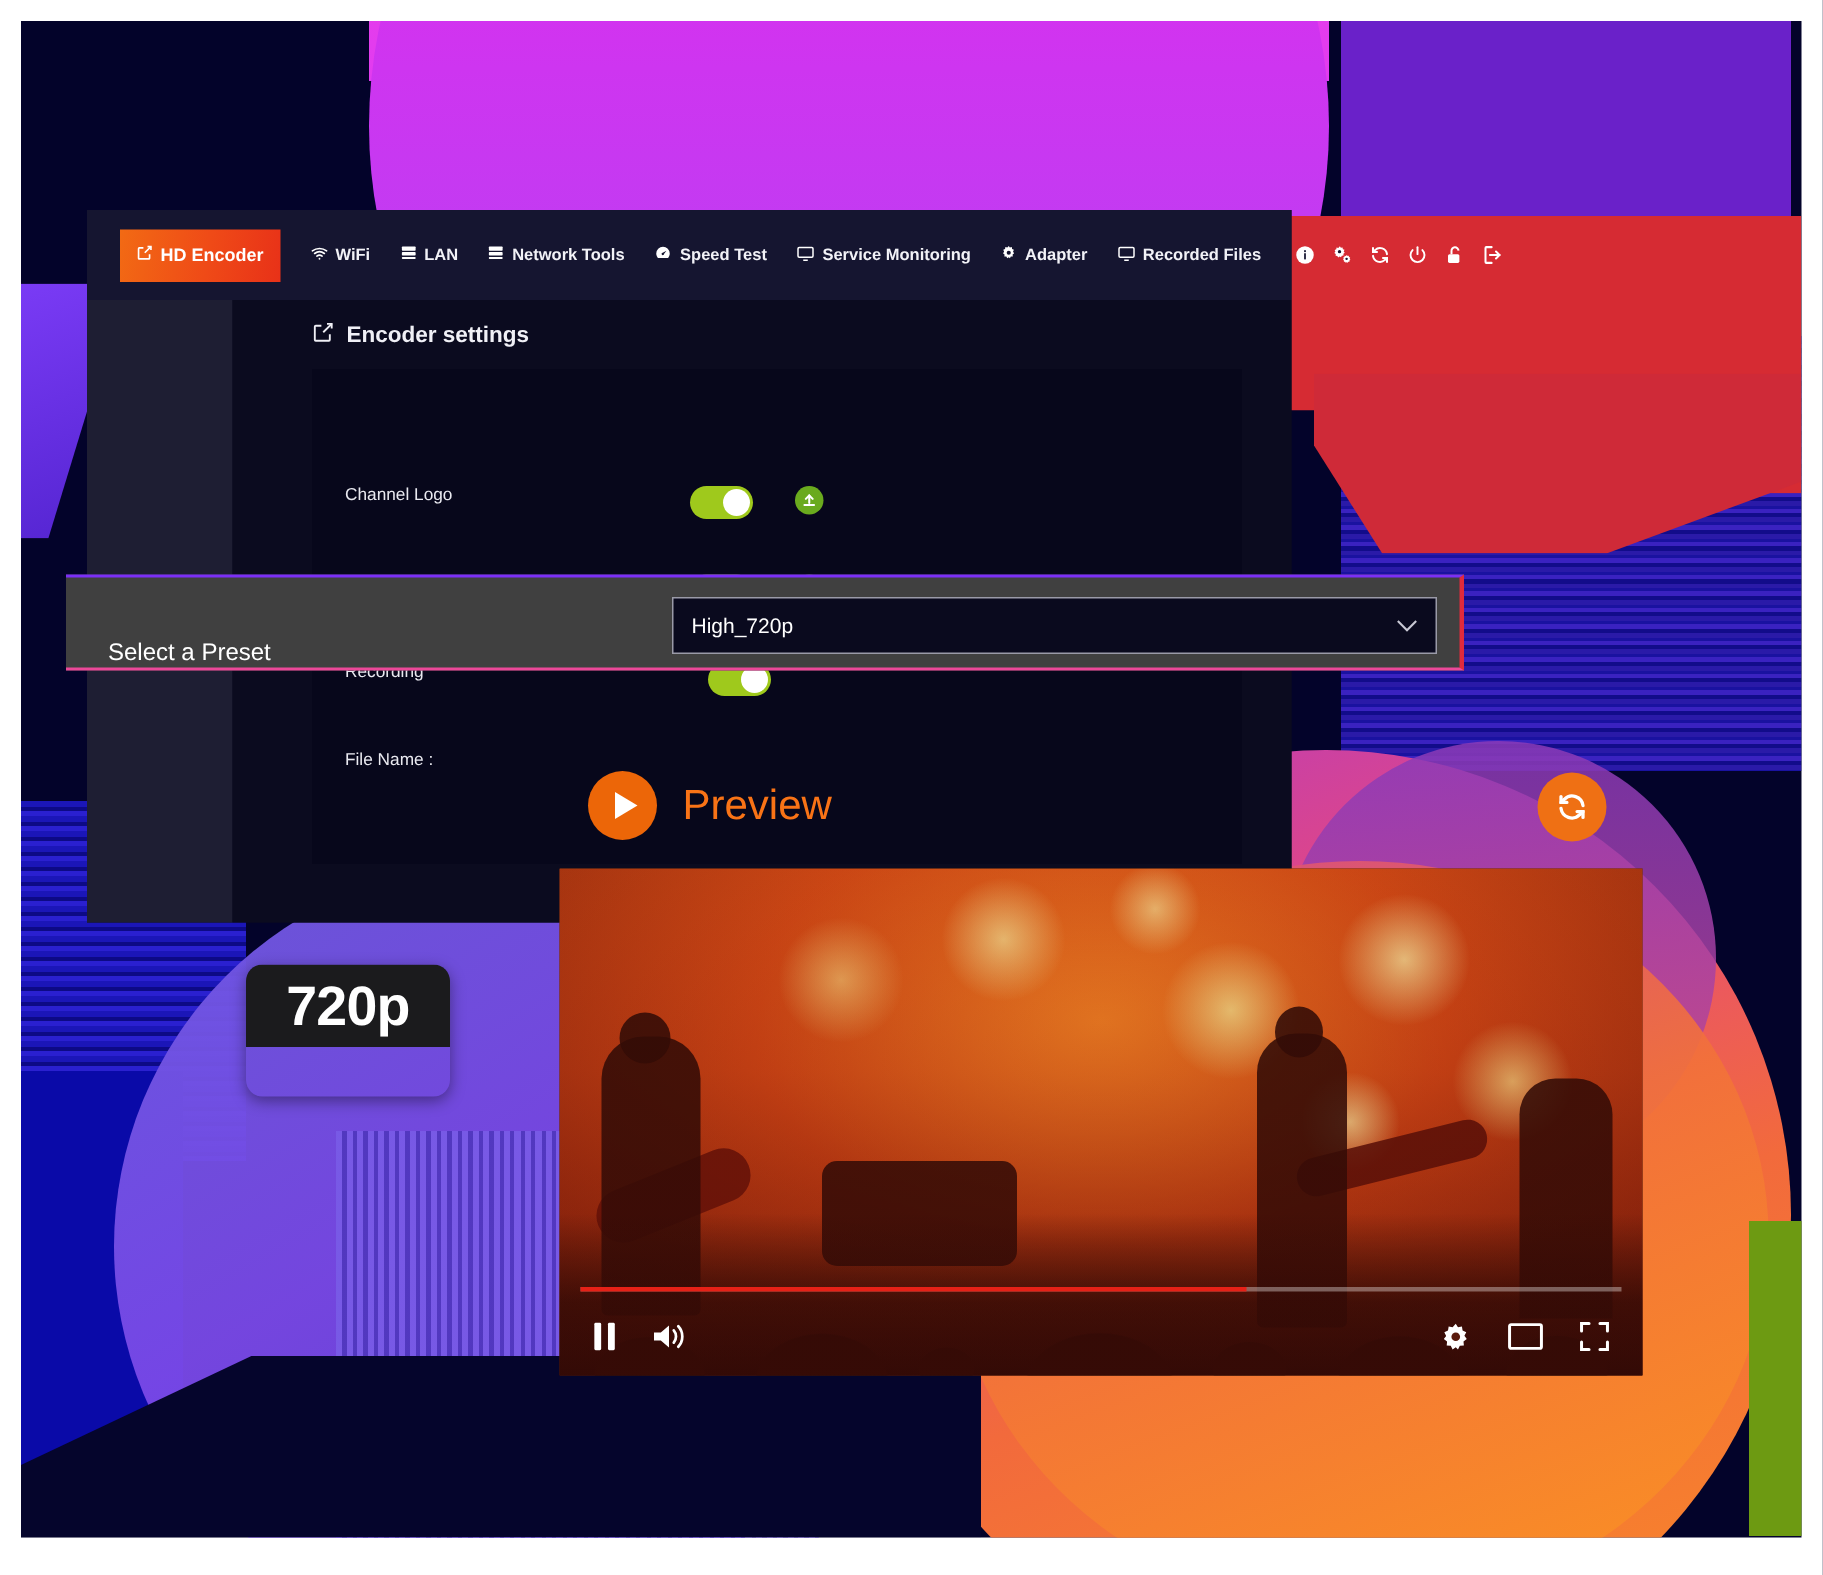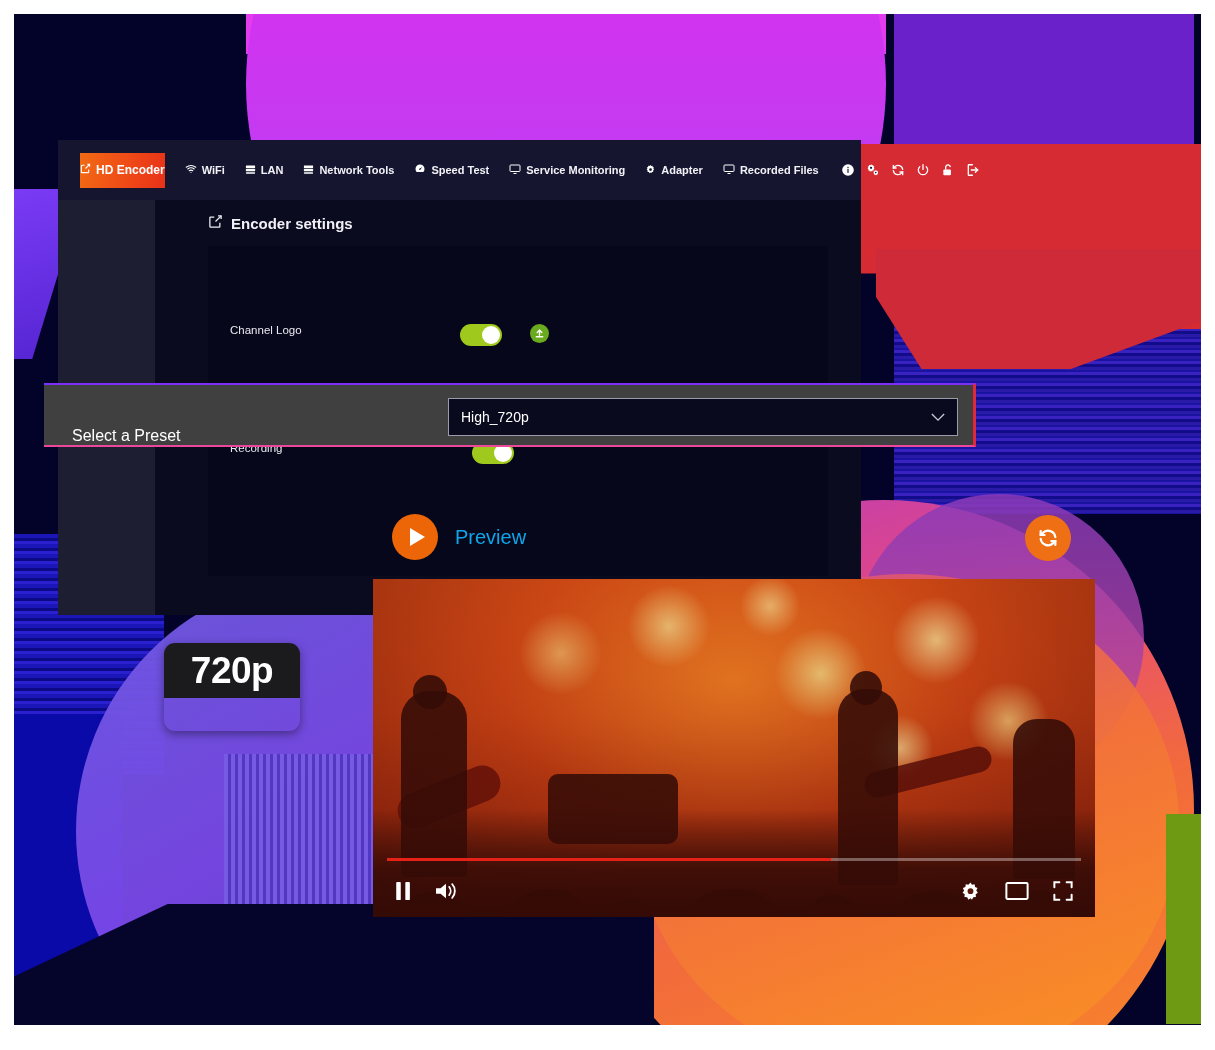--- a/index.html
+++ b/index.html
@@ -145,21 +145,21 @@
 
   
   #navbar {
     position: absolute; left: 0; top: 0;
     width: 803px; height: 60px;
     background: #151530;
     display: flex; align-items: center;
   }
   #brand-button {
     margin-left: 22px;
-    height: 35px; padding: 0 0;
+    height: 35px; padding: 0 11px;
     background: linear-gradient(100deg,#f26a14 0%, #ef4a17 55%, #e83118 100%);
     color: #fff; font-size: 12px; font-weight: 600;
     display: flex; align-items: center; gap: 5px;
     white-space: nowrap;
   }
   .nav-item {
     display: flex; align-items: center; gap: 5px;
     color: #f2f2f7; font-size: 11px; font-weight: 700;
     margin-left: 20px; white-space: nowrap;
   }
@@ -251,21 +251,21 @@
     width: 46px; height: 46px; border-radius: 50%;
     background: #ec6608;
     display: flex; align-items: center; justify-content: center;
   }
   #preview-play .tri {
     width: 0; height: 0; margin-left: 4px;
     border-left: 15px solid #fff;
     border-top: 9px solid transparent;
     border-bottom: 9px solid transparent;
   }
-  #preview-title { color: #0ea5e9; font-size: 20px; }
+  #preview-title { color: #f97316; font-size: 28px; }
 
   #refresh-button {
     position: absolute; left: 1011px; top: 501px;
     width: 46px; height: 46px; border-radius: 50%;
     background: #ef7014;
     display: flex; align-items: center; justify-content: center;
     z-index: 20;
   }
 
   
@@ -567,20 +567,23 @@
               <path d="M5 19h14"></path>
           </svg>
         </span>
       </div>
 
       <div class="setting-row" style="top:196px;gap:12px;">
         <span class="setting-label">Recording</span>
         <span class="toggle"></span>
       </div>
 
+      <div class="setting-row" style="top:255px;">
+        <span class="setting-label">File Name :</span>
+      </div>
     </div>
 
     <div id="preset-overlay">
       <span id="preset-label">Select a Preset</span>
       <div id="preset-select">
         <span title="High_720p">High_720p</span>
         <span id="preset-chevron">
           <svg width="14" height="9" viewBox="0 0 16 10" fill="none" stroke="#c8c8d4" stroke-width="1.6">
             <path d="M1 1l7 7 7-7"></path>
           </svg>

